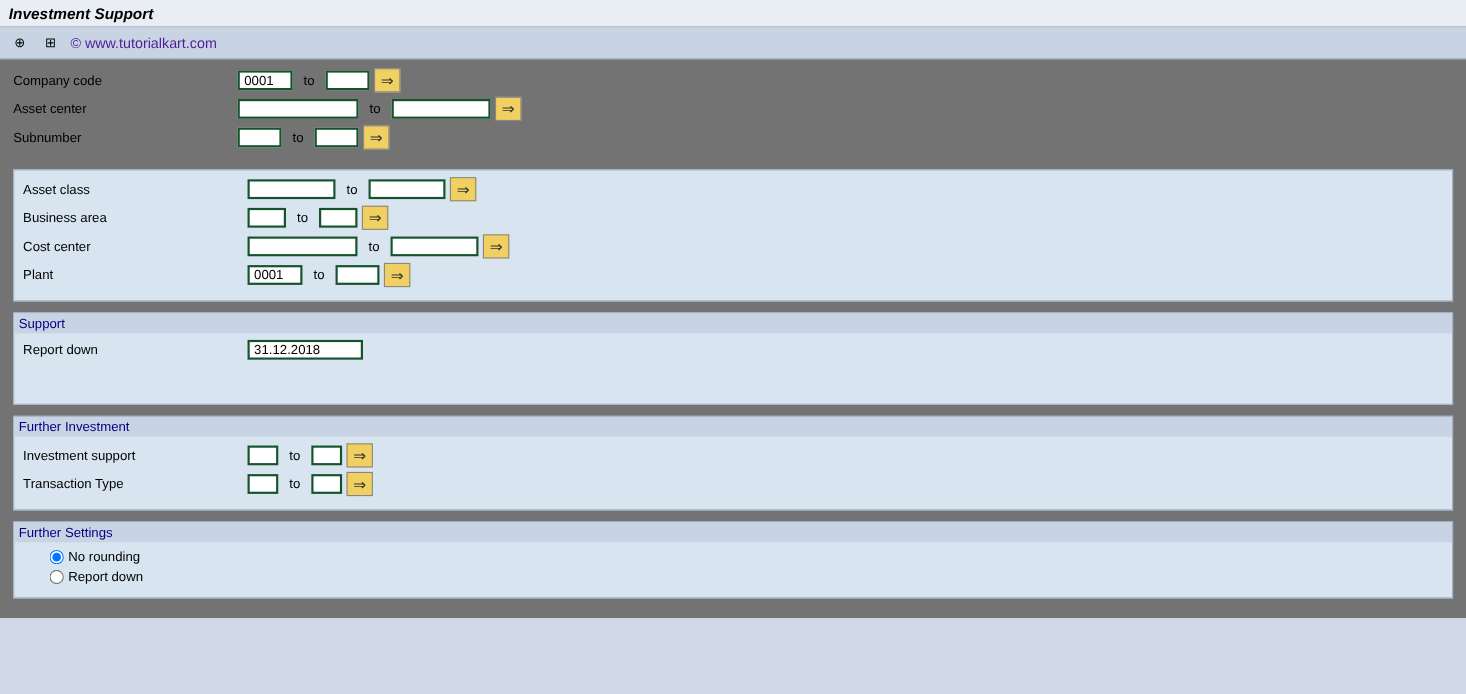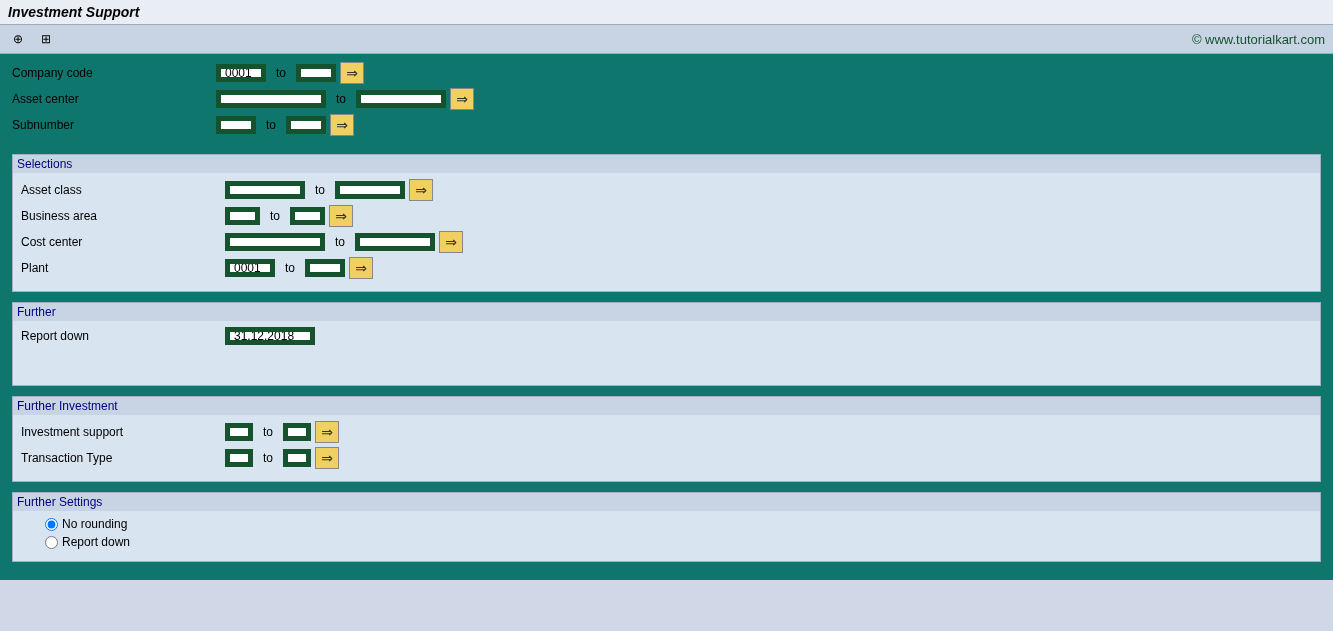--- a/index.html
+++ b/index.html
@@ -28,41 +28,41 @@
     .toolbar-icon {
       width: 20px;
       height: 20px;
       cursor: pointer;
       display: inline-flex;
       align-items: center;
       justify-content: center;
     }
     .watermark {
       flex: 1;
-      text-align: right;
-      color: #14532d;
+      text-align: left;
+      color: #4c1d95;
       font-size: 13px;
     }
     .content {
       padding: 8px 12px;
-      background: #0f766e;
+      background: #737373;
     }
     .field-row {
       display: flex;
       align-items: center;
       margin-bottom: 4px;
       gap: 4px;
     }
     .field-label {
       width: 200px;
       min-width: 200px;
       font-size: 12px;
     }
     .field-input {
-      border: 5px solid #14532d;
+      border: 2px solid #14532d;
       background: #fff;
       font-size: 12px;
       padding: 1px 4px;
       height: 18px;
     }
     .field-to {
       margin: 0 6px;
       font-size: 12px;
     }
     .arrow-btn {
@@ -137,21 +137,20 @@
       <span class="field-to">to</span>
       <input class="field-input" style="width: 40px;" value="">
       <button class="arrow-btn">⇒</button>
     </div>
   </div>
 
   <br>
 
   
   <div class="section">
-    <div class="section-title">Selections</div>
     <div class="field-row">
       <span class="field-label">Asset class</span>
       <input class="field-input" style="width: 80px;" value="">
       <span class="field-to">to</span>
       <input class="field-input" style="width: 70px;" value="">
       <button class="arrow-btn">⇒</button>
     </div>
     <div class="field-row">
       <span class="field-label">Business area</span>
       <input class="field-input" style="width: 35px;" value="">
@@ -170,24 +169,24 @@
       <span class="field-label">Plant</span>
       <input class="field-input" style="width: 50px;" value="0001">
       <span class="field-to">to</span>
       <input class="field-input" style="width: 40px;" value="">
       <button class="arrow-btn">⇒</button>
     </div>
   </div>
 
   
   <div class="section">
-    <div class="section-title">Further</div>
+    <div class="section-title">Support</div>
     <div class="field-row">
       <span class="field-label">Report down</span>
-      <input class="field-input" style="width: 90px; text-decoration: underline;" value="31.12.2018">
+      <input class="field-input" style="width: 105px;" value="31.12.2018">
     </div>
     <br>
     <br>
   </div>
 
   
   <div class="section">
     <div class="section-title">Further Investment</div>
     <div class="field-row">
       <span class="field-label">Investment support</span>

